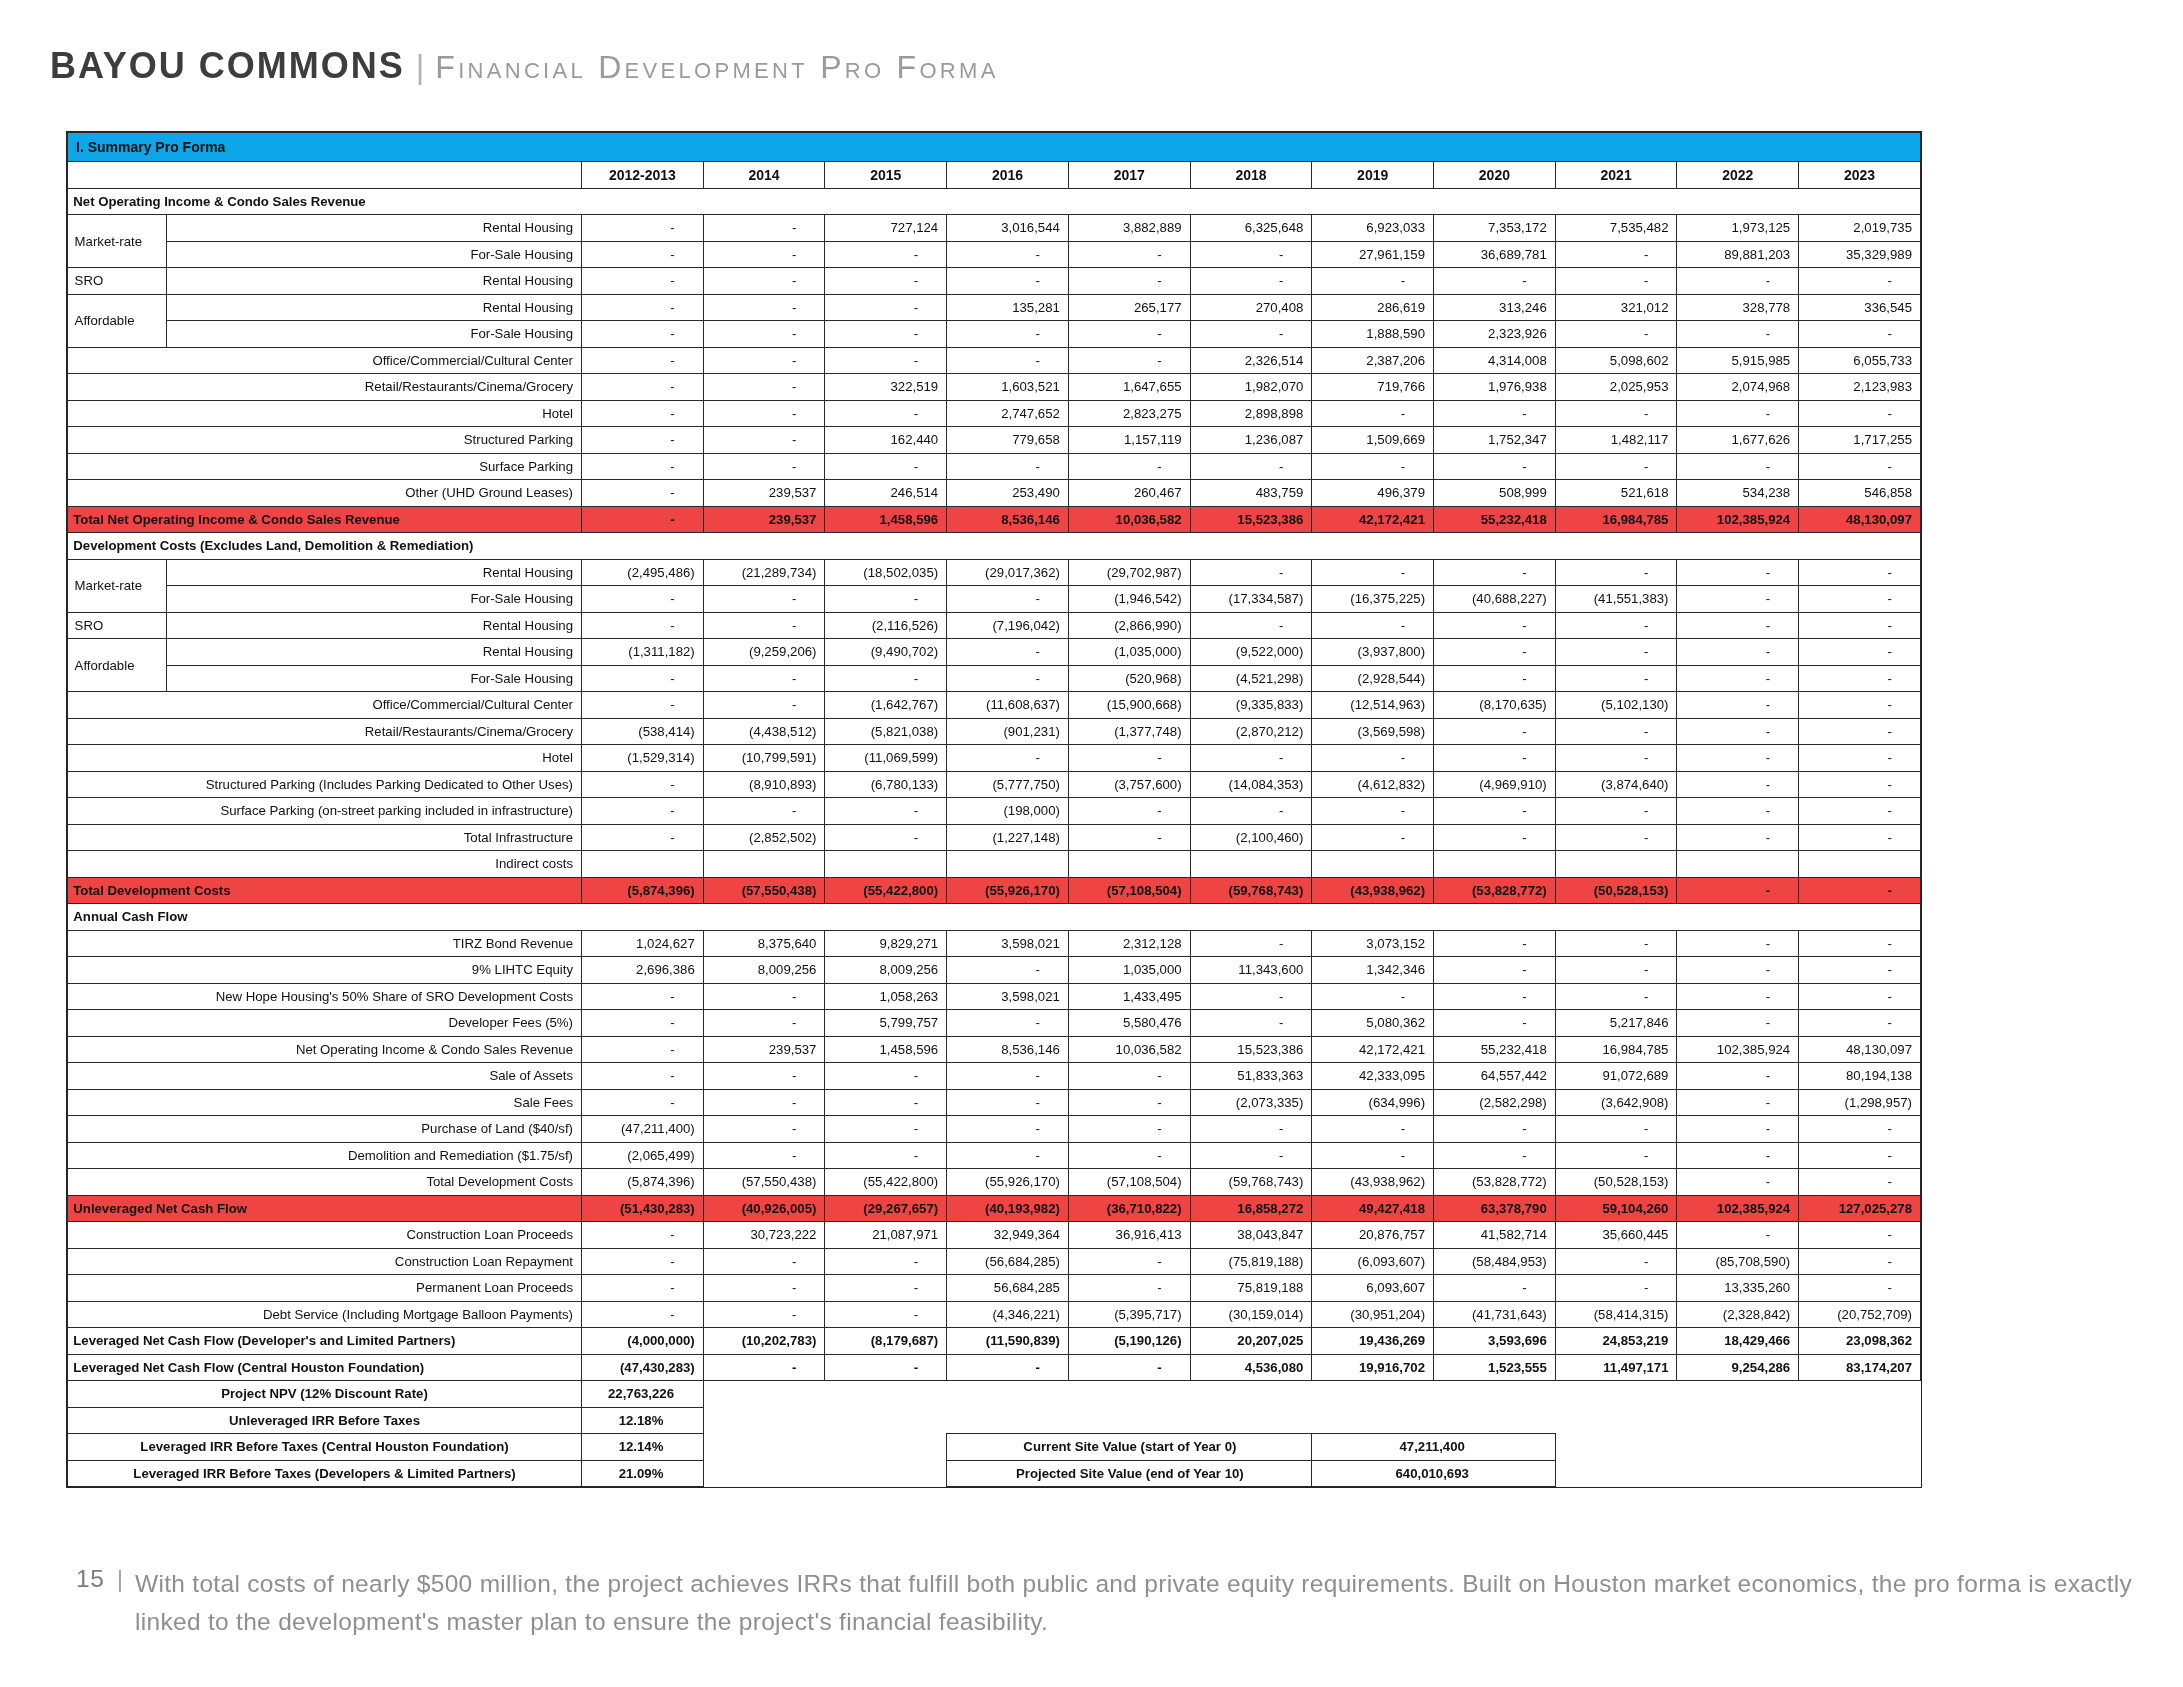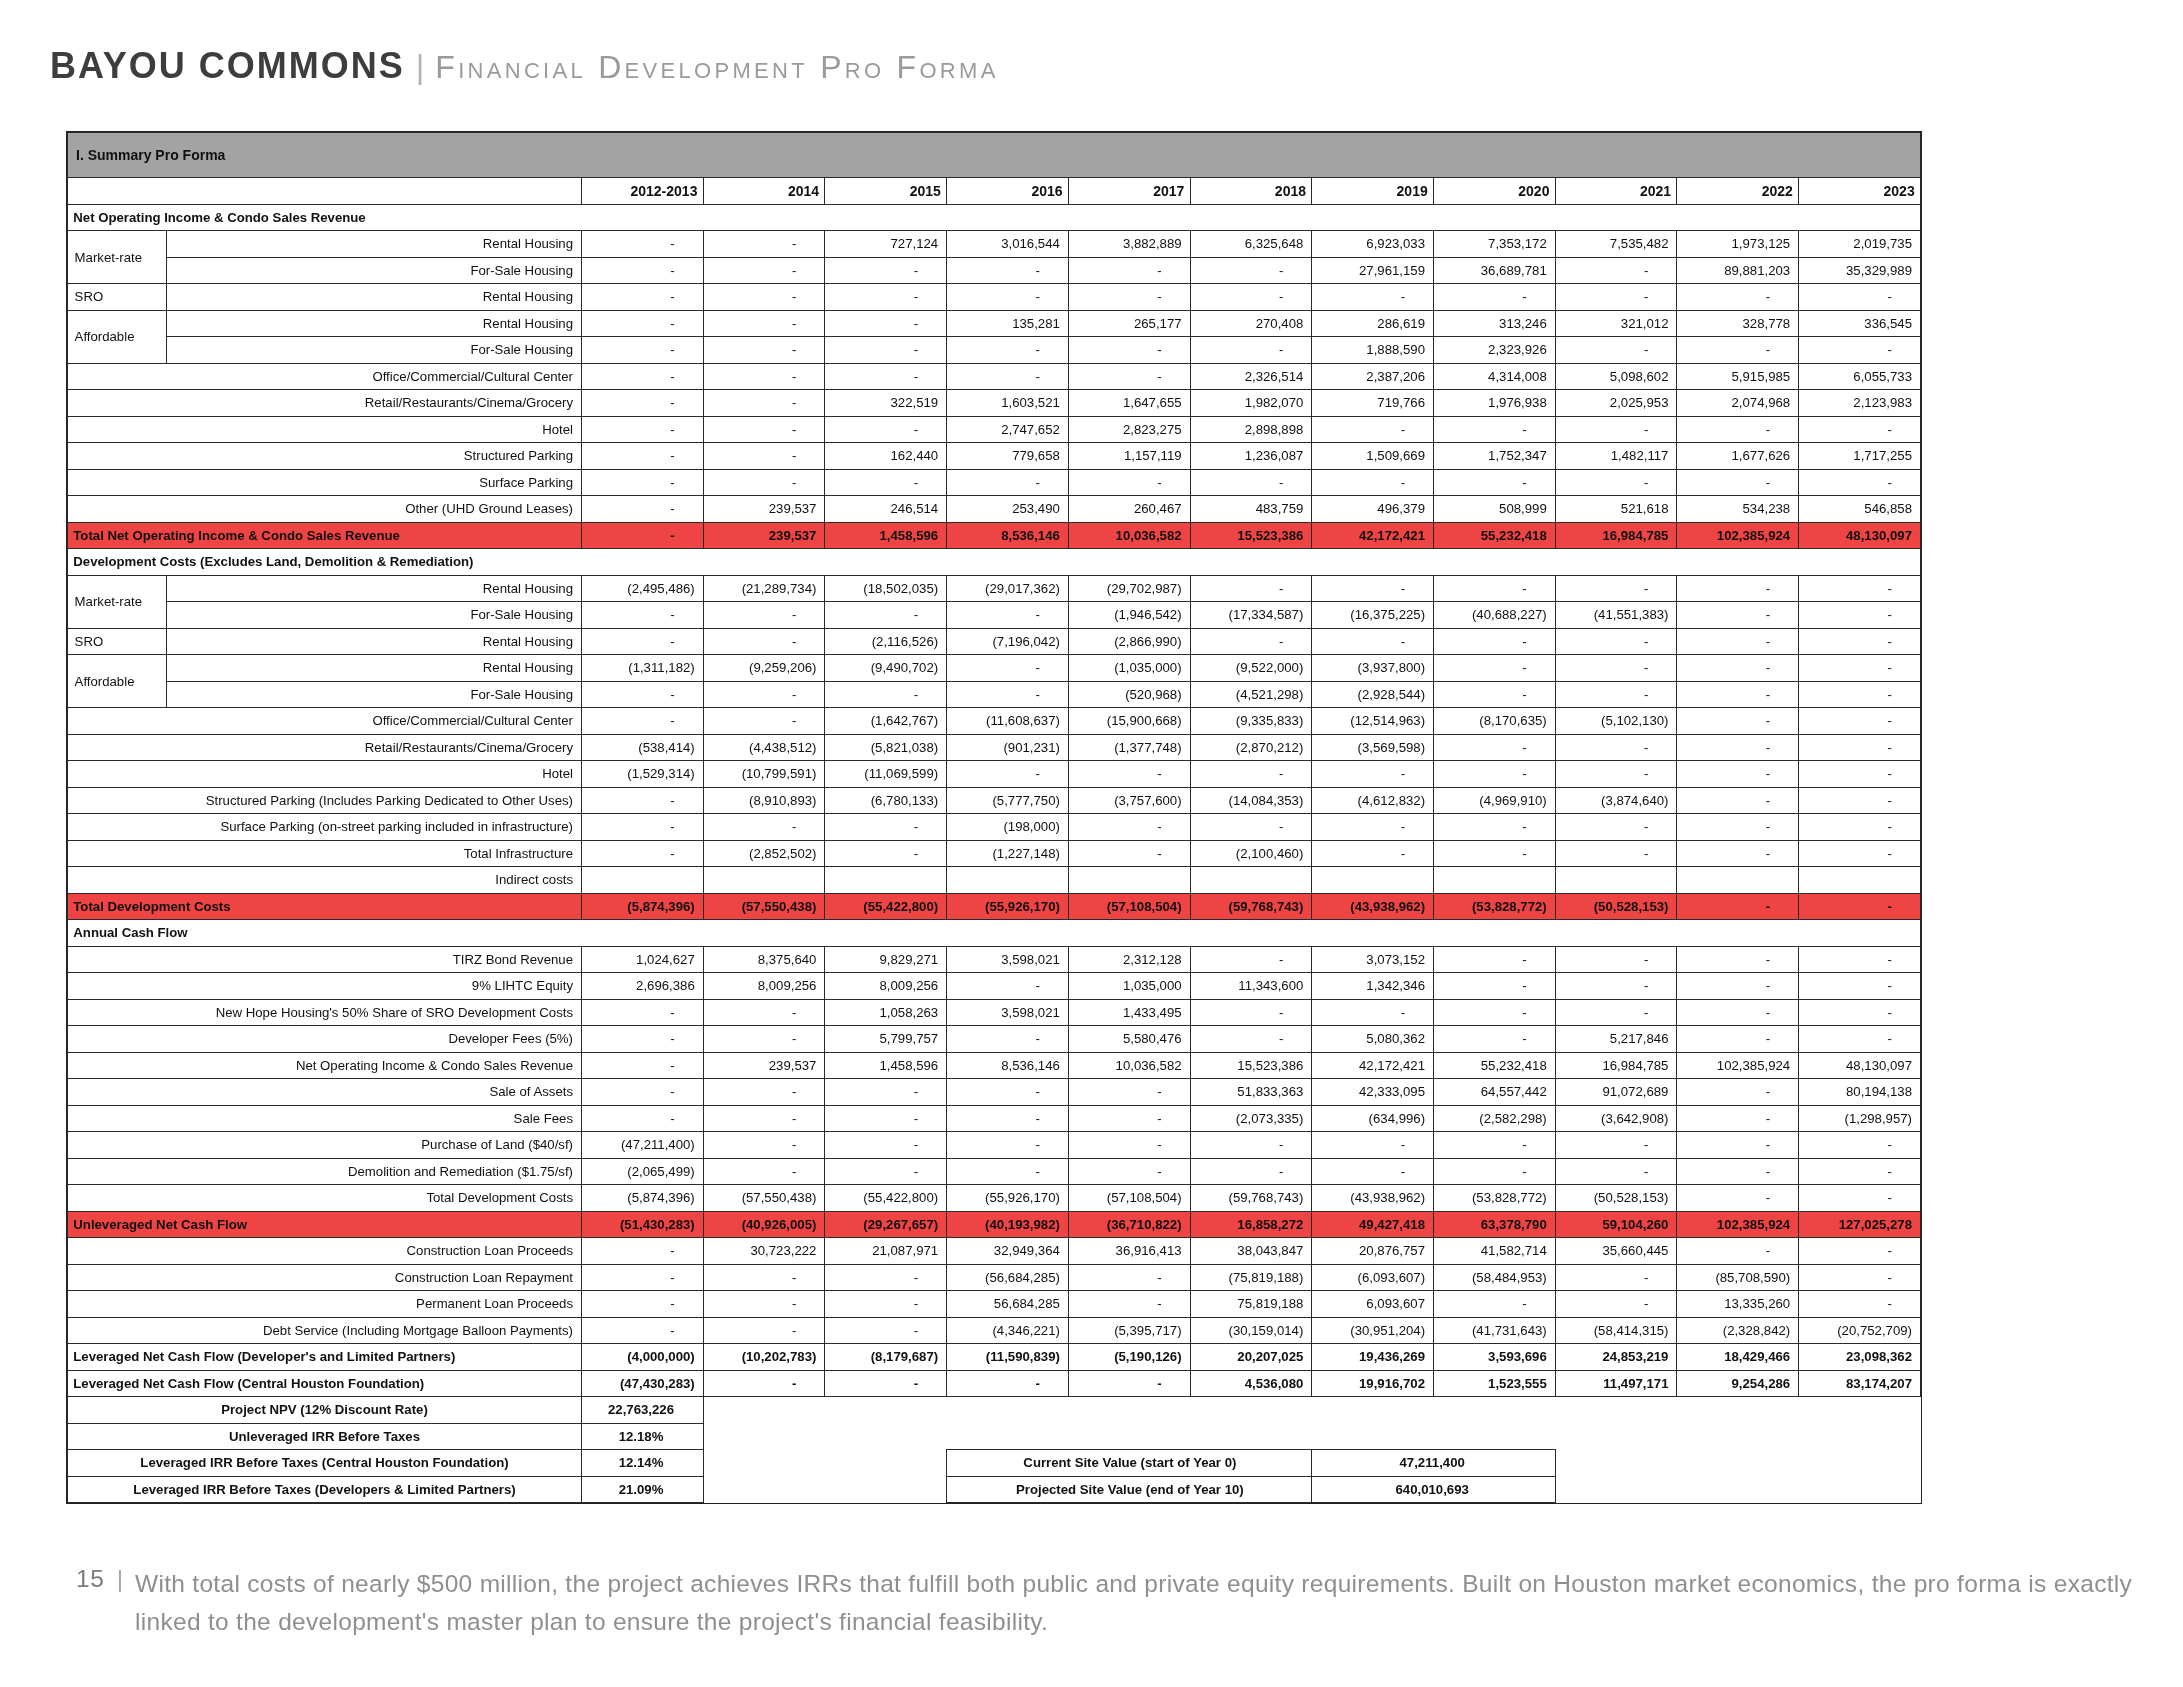--- a/index.html
+++ b/index.html
@@ -11,23 +11,23 @@
   }
   
   .titlebar { position: absolute; left: 50px; top: 45px; display: flex; align-items: baseline; gap: 11px; white-space: nowrap; }
   .t-main { font-size: 36px; font-weight: bold; letter-spacing: 2px; color: #3d3d3d; }
   .t-sep  { font-size: 33px; color: #b3b3b3; font-weight: 300; }
   .t-sub  { font-size: 32px; color: #9a9a9a; font-variant: small-caps; letter-spacing: 3.3px; }
   
   .tablewrap { position: absolute; left: 66px; top: 131px; width: 1856px; border: 1.3px solid #222; background: #fff; }
   table { width: 100%; border-collapse: collapse; table-layout: fixed; }
   td { border: 0.7px solid #2a2a2a; height: 26.5px; font-size: 13.2px; padding: 0 5.3px; white-space: nowrap; overflow: hidden; color: #111; }
-  .band { background: #a3a3a3; font-weight: bold; font-size: 14px; height: 45px; padding-left: 8px; }
+  .band { background: #0ea5e9; font-weight: bold; font-size: 14px; height: 29px; padding-left: 8px; }
   .corner {}
-  .yearhead { text-align: right; font-weight: bold; font-size: 14px; }
+  .yearhead { text-align: center; font-weight: bold; font-size: 14px; }
   .sectioncell { font-weight: bold; padding-left: 5.3px; }
   .groupcell { padding-left: 6.6px; vertical-align: middle; margin-top: 16px; }
   .sublabel, .rowlabel { text-align: right; padding-right: 8px; }
   .num { text-align: right; padding-right: 8px; }
   .dash { padding-right: 28px; }
   .totalrow td { font-weight: bold; background: #ef4444; }
   .grandrow td { font-weight: bold; }
   .totallabel { text-align: left; padding-left: 5.3px; }
   .summaryrow td { font-weight: bold; text-align: center; }
   .sumlabel { padding-left: 5.3px; }

